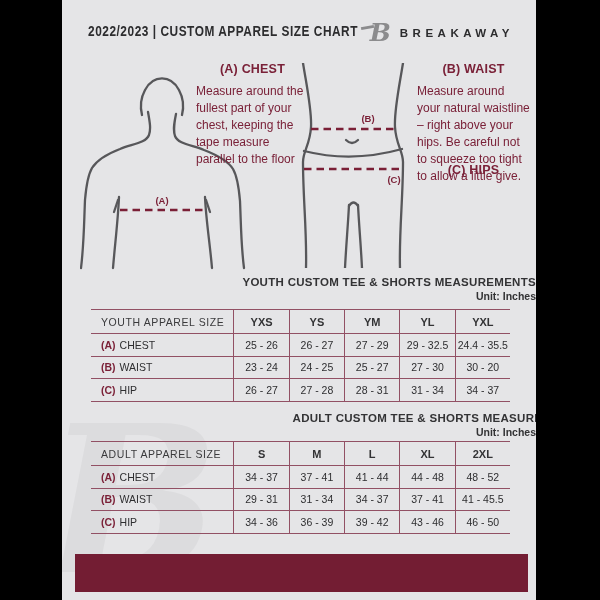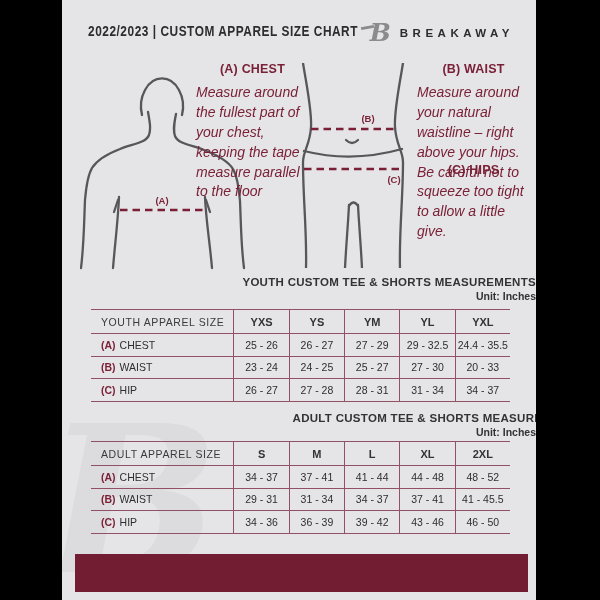--- a/index.html
+++ b/index.html
@@ -32,21 +32,21 @@
   .logo-dash{position:absolute;left:-9px;top:6px;width:13px;height:3px;background:#8b8b8d;transform:rotate(-10deg);}
   .brand-name{font-size:11.5px;font-weight:700;letter-spacing:4.5px;color:#2c2c2e;}
   
   .svg-abs{position:absolute;z-index:1;}
   #torso-svg{left:18px;top:58px;}
   #lower-svg{left:228px;top:63px;}
   .diag-label{font:700 9.5px "Liberation Sans", sans-serif;fill:#7a1f36;}
   
   .instr{position:absolute;width:113px;z-index:1;}
   .instr h3{margin:0 0 7px;font-size:12.5px;font-weight:800;color:#7a2138;letter-spacing:.2px;text-align:center;}
-  .instr p{margin:0;font-size:14px;font-style:italic;color:#7a2138;line-height:1.42;}
+  .instr p{margin:0;font-size:12px;color:#7a2138;line-height:1.42;}
   .instr-a{left:134px;top:62px;}
   .instr-b{left:355px;top:62px;}
   .instr-c{left:355px;top:163px;}
   
   .tbl-head{position:absolute;left:0;width:100%;text-align:right;z-index:1;}
   .tbl-title{font-size:11.5px;font-weight:700;color:#333335;letter-spacing:.3px;}
   .tbl-unit{font-size:10.5px;font-weight:600;color:#333335;}
   #y-title{top:276px;} #y-unit{top:290px;}
   #a-title{top:412px;padding-left:48px;} #a-unit{top:426px;}
   
@@ -142,21 +142,21 @@
       </div>
       <div class="trow">
         <div class="tc label">
           <div class="key">(B)</div>
           <span>WAIST</span>
         </div>
         <div class="tc">23 - 24</div>
         <div class="tc">24 - 25</div>
         <div class="tc">25 - 27</div>
         <div class="tc">27 - 30</div>
-        <div class="tc">20 - 33</div>
+        <div class="tc">30 - 20</div>
       </div>
       <div class="trow">
         <div class="tc label">
           <div class="key">(C)</div>
           <span>HIP</span>
         </div>
         <div class="tc">26 - 27</div>
         <div class="tc">27 - 28</div>
         <div class="tc">28 - 31</div>
         <div class="tc">31 - 34</div>

